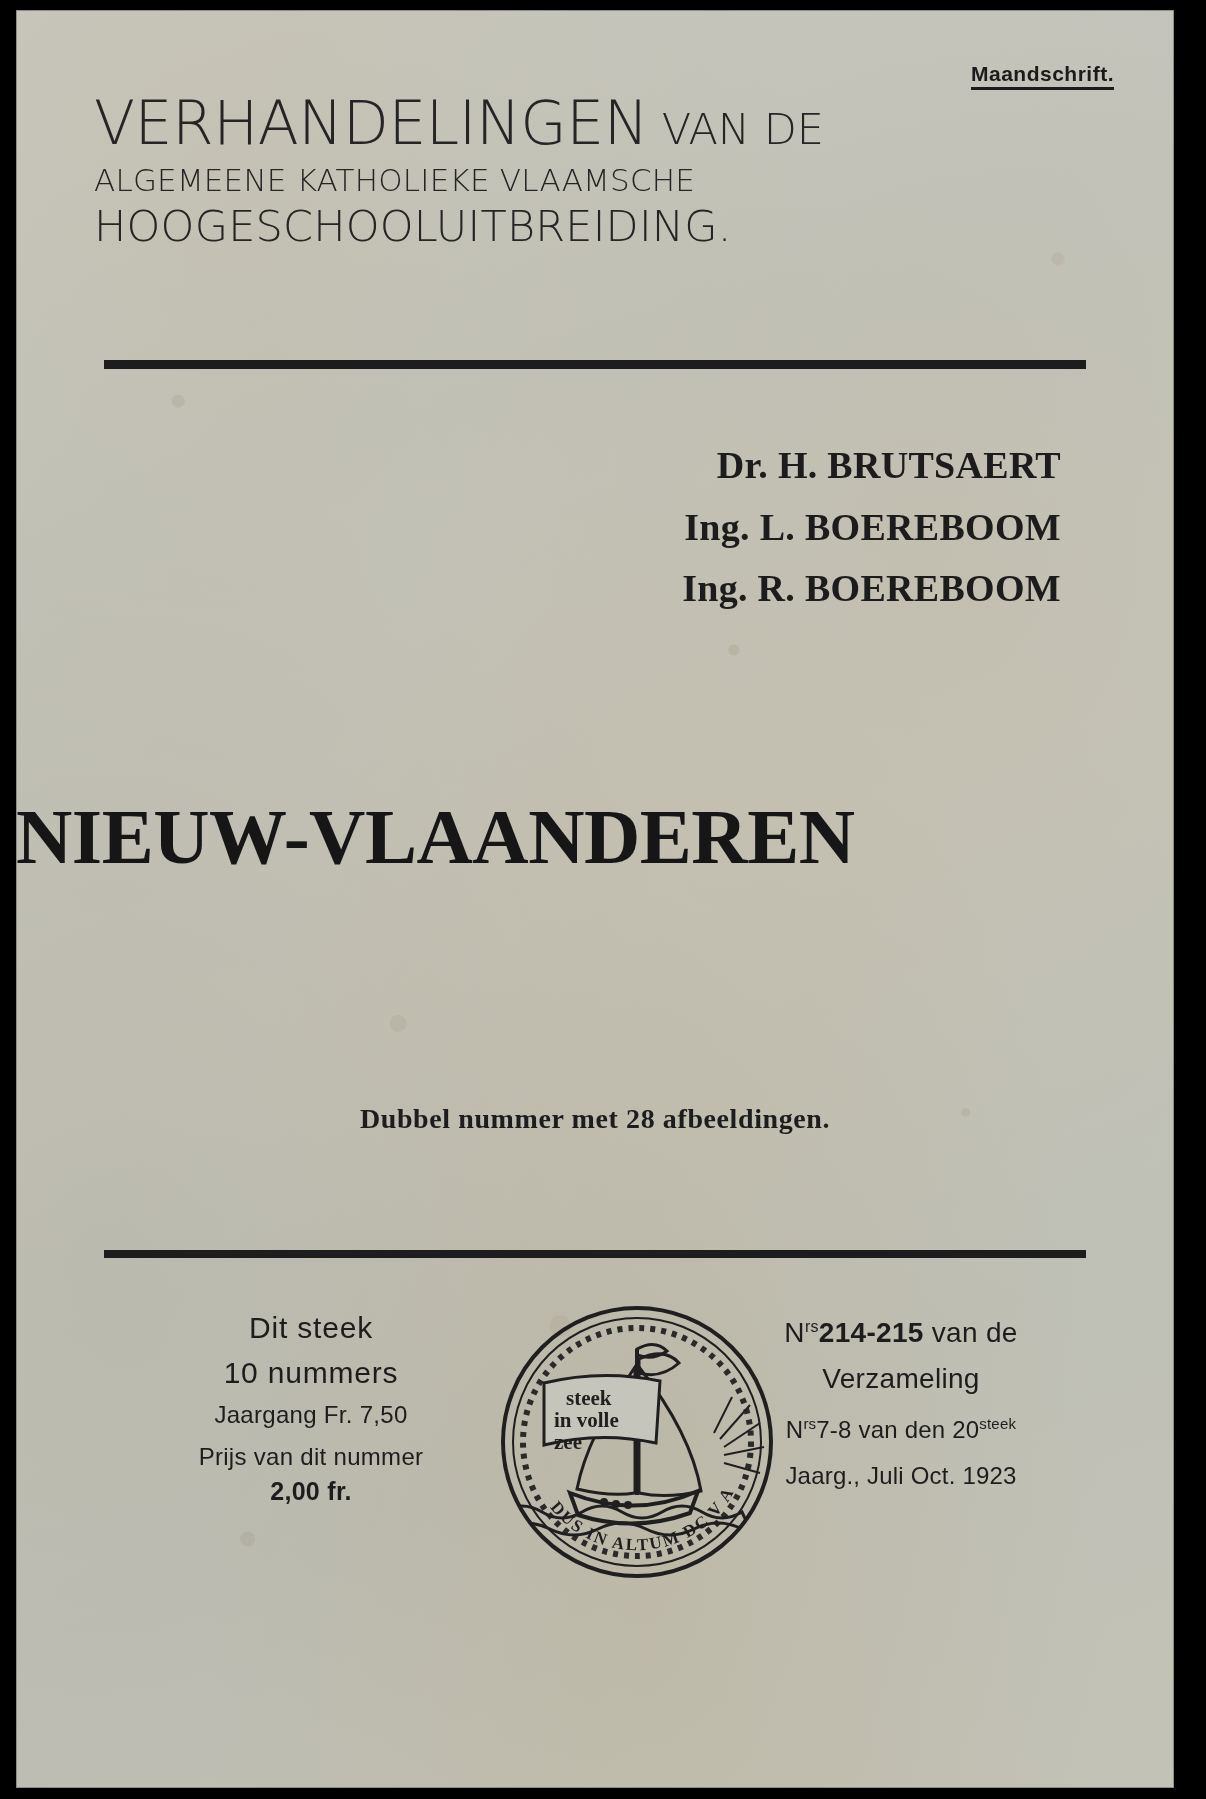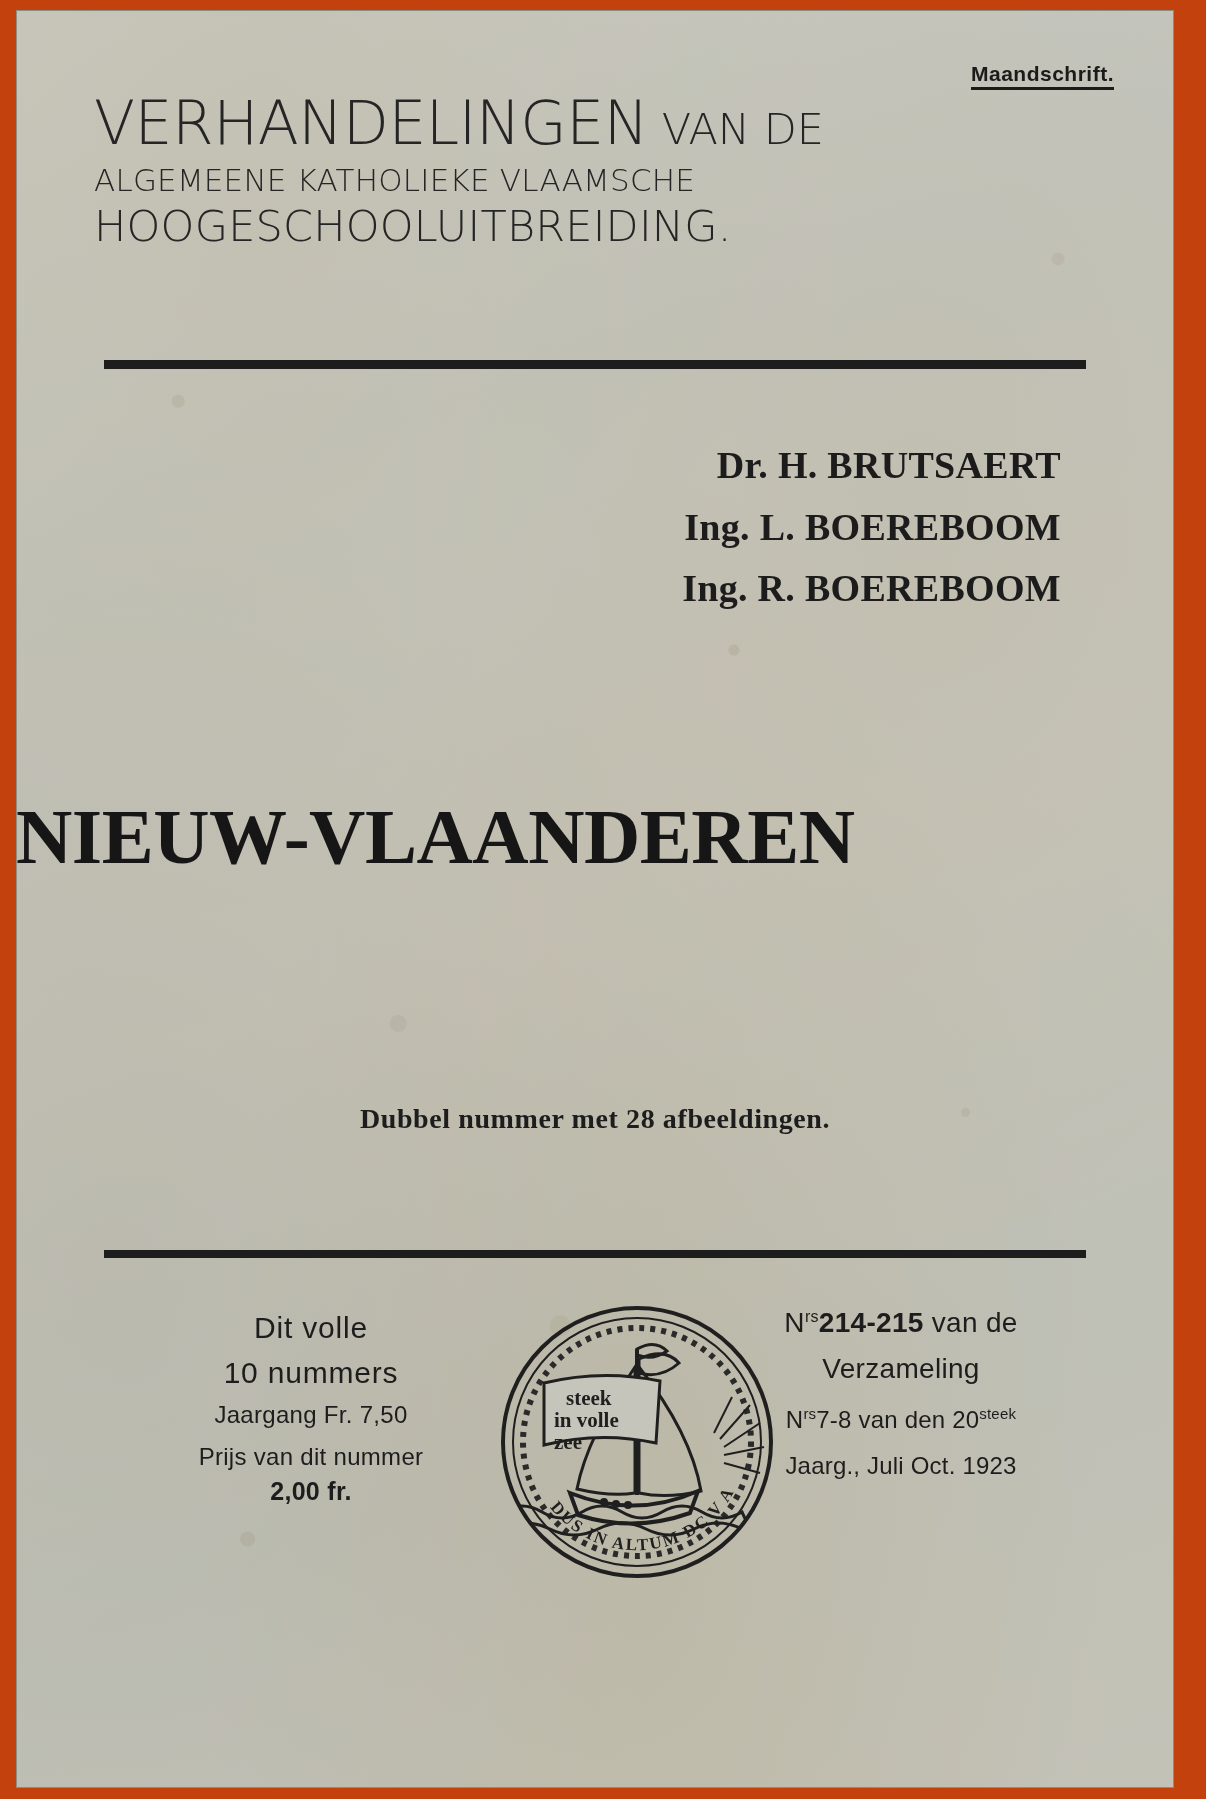--- a/index.html
+++ b/index.html
@@ -11,21 +11,21 @@
     width: 1206px;
     height: 1799px;
     overflow: hidden;
     font-family: "Liberation Sans", sans-serif;
   }
 
   #page {
     position: relative;
     width: 1206px;
     height: 1799px;
-    background: #c2410c;
+    background: #000000;
   }
 
   
   .cover {
     position: absolute;
     left: 16px;
     top: 10px;
     width: 1158px;
     height: 1778px;
     background:
@@ -175,21 +175,21 @@
   .foot-left .price {
     font-size: 25px;
     font-weight: 700;
     margin-top: 6px;
     letter-spacing: .3px;
   }
 
   .foot-right {
     position: absolute;
     right: 0;
-    top: 2px;
+    top: 12px;
     width: 370px;
     text-align: center;
     color: #1d1d1d;
     font-family: "Liberation Sans", sans-serif;
   }
   .foot-right .l1 { font-size: 28px; letter-spacing: .3px; }
   .foot-right .l1 b { font-weight: 700; }
   .foot-right .l1 sup { font-size: 16px; }
   .foot-right .l2 { font-size: 28px; margin-top: 14px; letter-spacing: .3px;}
   .foot-right .l3 { font-size: 24px; margin-top: 20px; letter-spacing: .2px;}
@@ -241,21 +241,21 @@
 
     <div class="main-title">NIEUW-VLAANDEREN</div>
 
     <div class="subtitle">Dubbel nummer met  28  afbeeldingen.</div>
 
     <div class="rule rule-bottom"></div>
 
     <div class="footer">
 
       <div class="foot-left">
-        <div class="big">Dit  volle</div>
+        <div class="big">Dit  steek</div>
         <div class="big">10 nummers</div>
         <div class="sm">Jaargang  Fr.  7,50</div>
         <div class="sm2">Prijs van dit nummer</div>
         <div class="price">2,00 fr.</div>
       </div>
 
       <div class="seal">
         <svg width="290" height="290" viewBox="0 0 290 290" aria-hidden="true">
           <defs>
             <clipPath id="sealclip">

